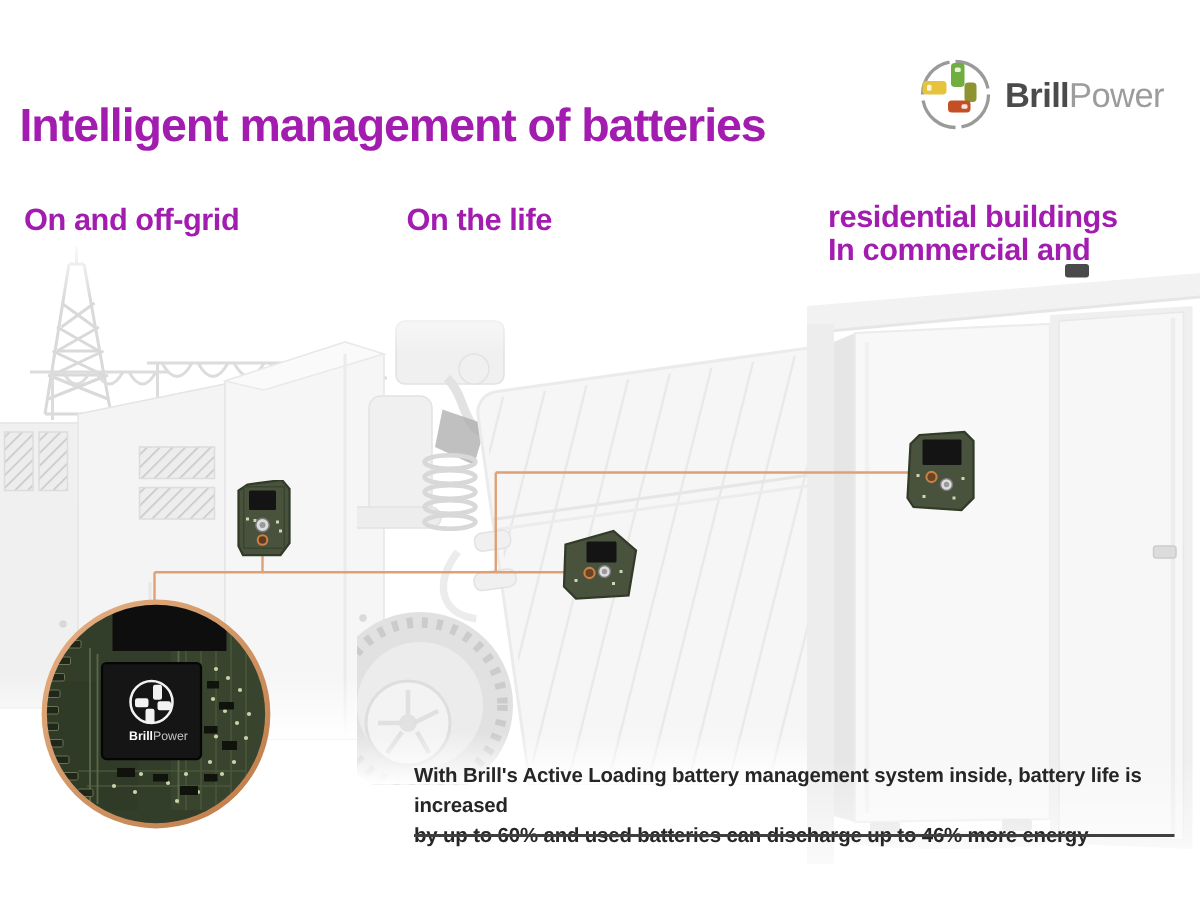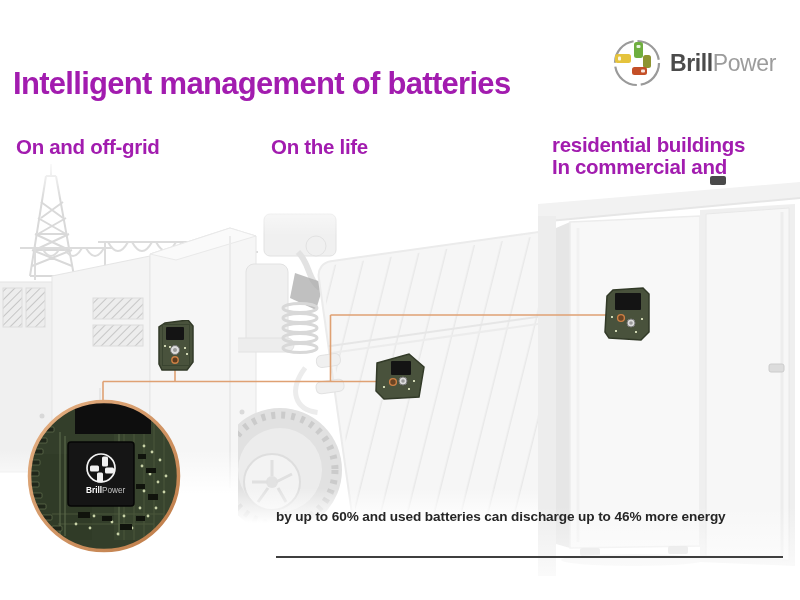--- a/index.html
+++ b/index.html
@@ -325,17 +325,18 @@
   </div>
   <div class="txt sec sec-2">
     <span>On the life</span>
   </div>
   <div class="txt sec sec-3">
     <span style="display:block">residential buildings</span>
     <span style="display:block">In commercial and</span>
   </div>
 
   <div class="txt caption">
+    <span>With Brill's Active Loading battery management system inside, battery life is increased</span>
     <span>by up to 60% and used batteries can discharge up to 46% more energy</span>
   </div>
   <div class="abs rule"></div>
 
 </div>
 
 </body></html>

